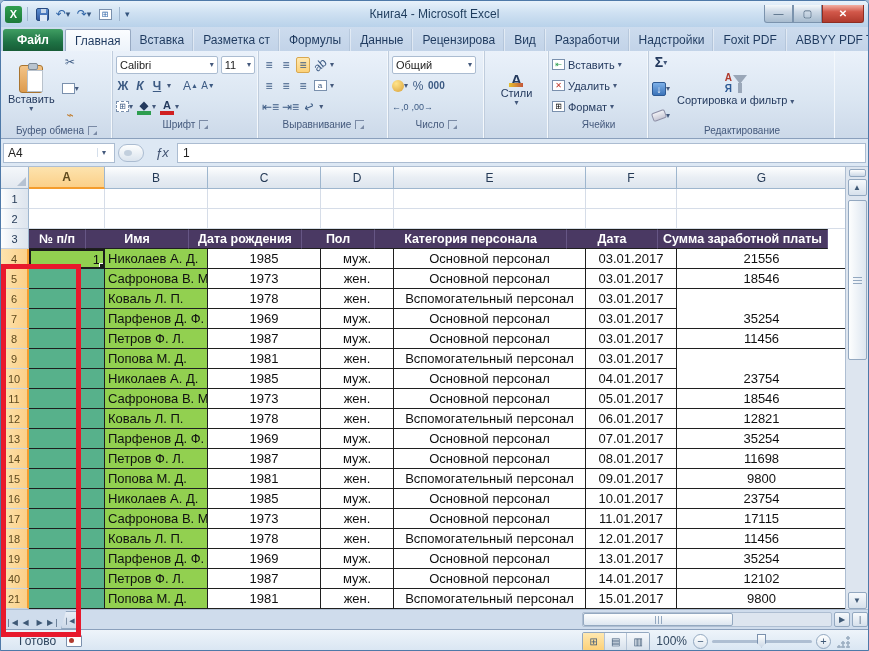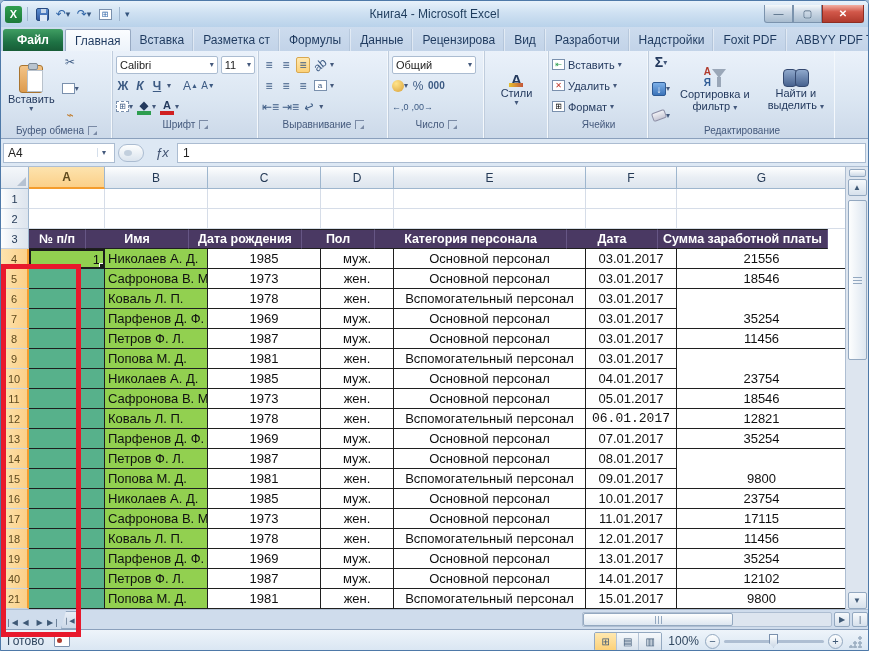--- a/index.html
+++ b/index.html
@@ -145,21 +145,21 @@
   .hscroll { margin-left:auto; display:flex; align-items:center; height:17px; margin-bottom:1px; }
   .hs-track { width:250px; height:15px; background:#dde5ef; border:1px solid #aebed2; border-radius:2px; display:flex; align-items:center; }
   .hs-thumb { width:150px; height:13px; background:linear-gradient(#fdfefe,#dde6f0); border:1px solid #93a8c0; border-radius:2px;
     display:flex; align-items:center; justify-content:center; gap:2px; }
   .hs-thumb i { width:1px; height:8px; background:#93a8c0; }
   .hs-btn { width:16px; height:15px; background:linear-gradient(#f6f9fc,#d7e1ec); border:1px solid #93a8c0; border-radius:2px;
     font-size:8px; color:#3f5976; text-align:center; line-height:13px; margin-left:2px; }
 
   
   .statusbar { position:absolute; left:0; top:628px; width:100%; height:23px;
-    background:linear-gradient(#eef4fa,#d8e5f2); border-top:1px solid #8ba0bc; display:flex; align-items:center; padding:0 6px; font-size:12px; color:#30465f; }
+    background:linear-gradient(#eef4fa,#d8e5f2); border-top:1px solid #8ba0bc; display:flex; align-items:center; padding:0 18px; font-size:12px; color:#30465f; }
   .macro-ico { width:16px; height:12px; border:1px solid #7a90ad; background:#fff; margin-left:10px; position:relative; border-radius:1px; }
   .macro-ico:before { content:""; position:absolute; left:2px; top:2px; width:5px; height:5px; border-radius:50%; background:#b03a2d; }
   .sb-right { margin-left:auto; display:flex; align-items:center; gap:6px; }
   .viewbtns { display:flex; border:1px solid #93a8c0; border-radius:2px; overflow:hidden; }
   .vb { width:22px; height:17px; display:flex; align-items:center; justify-content:center; font-size:10px; color:#3f5976;
     background:linear-gradient(#f6f9fc,#d7e1ec); border-right:1px solid #b5c4d6; }
   .vb.sel { background:linear-gradient(#ffe8b0,#fcd179); }
   .zoomtxt { font-size:12px; color:#30465f; }
   .slider { display:flex; align-items:center; gap:4px; }
   .z-btn { width:15px; height:15px; border-radius:50%; border:1px solid #93a8c0; background:linear-gradient(#fdfefe,#dde6f0);
@@ -398,24 +398,20 @@
             </span>
         </div>
         <div class="bigbtn">
           <span class="sortico">
               <span class="a">А</span>
               <span class="ya">Я</span>
               <span class="funnel"></span>
             </span>
           <span class="two-line"><span>Сортировка и фильтр</span> <span class="caret">▾</span></span>
         </div>
-        <div class="bigbtn">
-          <span class="binoc"></span>
-          <span class="two-line"><span>Найти и выделить</span> <span class="caret">▾</span></span>
-        </div>
       </div>
       <div class="g-label">
           <span>Редактирование</span>
         </div>
     </div>
   </div>
 
   <div class="fbar">
     <div class="namebox">
       <span class="nb-text">A4</span>
@@ -547,41 +543,42 @@
           <div class="cell tbl" style="width: 91px;">05.01.2017</div>
           <div class="cell tbl" style="width: 170px;">18546</div>
         </div>
         <div class="grow">
           <div class="rh selected">12</div>
           <div class="cell tbl selA" style="width: 76px;"></div>
           <div class="cell tbl name" style="width: 103px;">Коваль Л. П.</div>
           <div class="cell tbl" style="width: 113px;">1978</div>
           <div class="cell tbl" style="width: 73px;">жен.</div>
           <div class="cell tbl" style="width: 192px;">Вспомогательный персонал</div>
-          <div class="cell tbl" style="width: 91px; font-family: Liberation Mono, monospace;">06.01.2017</div>
+          <div class="cell tbl" style="width: 91px;">06.01.2017</div>
           <div class="cell tbl" style="width: 170px;">12821</div>
         </div>
         <div class="grow">
           <div class="rh selected">13</div>
           <div class="cell tbl selA" style="width: 76px;"></div>
           <div class="cell tbl name" style="width: 103px;">Парфенов Д. Ф.</div>
           <div class="cell tbl" style="width: 113px;">1969</div>
           <div class="cell tbl" style="width: 73px;">муж.</div>
           <div class="cell tbl" style="width: 192px;">Основной персонал</div>
           <div class="cell tbl" style="width: 91px;">07.01.2017</div>
           <div class="cell tbl" style="width: 170px;">35254</div>
         </div>
         <div class="grow">
           <div class="rh selected">14</div>
           <div class="cell tbl selA" style="width: 76px;"></div>
           <div class="cell tbl name" style="width: 103px;">Петров Ф. Л.</div>
           <div class="cell tbl" style="width: 113px;">1987</div>
           <div class="cell tbl" style="width: 73px;">муж.</div>
           <div class="cell tbl" style="width: 192px;">Основной персонал</div>
           <div class="cell tbl" style="width: 91px;">08.01.2017</div>
+          <div class="cell tbl" style="width: 170px;">11698</div>
         </div>
         <div class="grow">
           <div class="rh selected">15</div>
           <div class="cell tbl selA" style="width: 76px;"></div>
           <div class="cell tbl name" style="width: 103px;">Попова М. Д.</div>
           <div class="cell tbl" style="width: 113px;">1981</div>
           <div class="cell tbl" style="width: 73px;">жен.</div>
           <div class="cell tbl" style="width: 192px;">Вспомогательный персонал</div>
           <div class="cell tbl" style="width: 91px;">09.01.2017</div>
           <div class="cell tbl" style="width: 170px;">9800</div>

